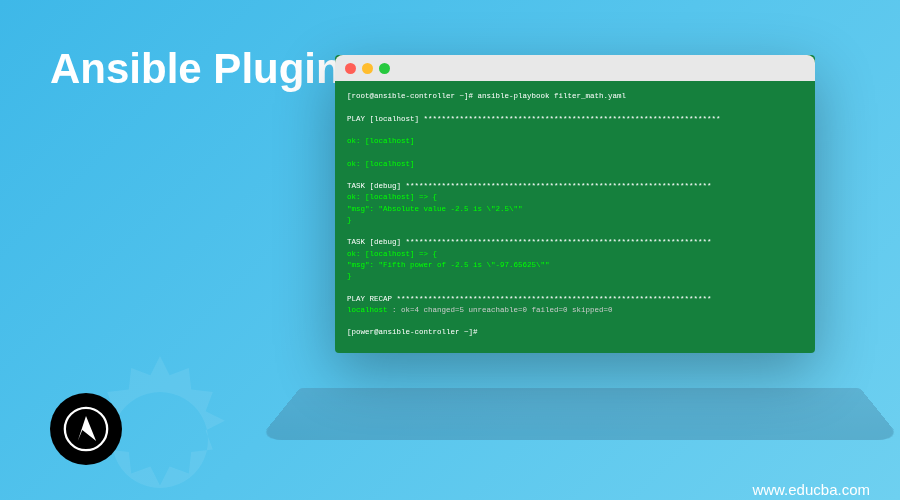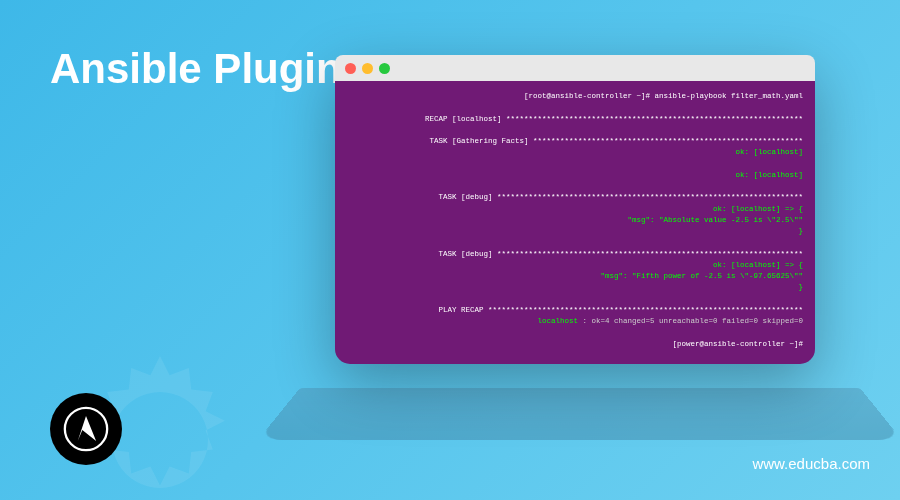--- a/index.html
+++ b/index.html
@@ -33,24 +33,23 @@
     }
     .terminal-wrap {
       position: absolute;
       top: 55px;
       right: 85px;
       width: 480px;
       perspective: 1000px;
     }
     .terminal {
       width: 100%;
-      background: #701a75;
-      border-radius: 15px;
+      background: #15803d;
+      border-radius: 4px;
       box-shadow: 0 20px 60px rgba(0,0,0,0.3);
-      text-align: right;
     }
     .titlebar {
       background: #e8e8e8;
       height: 26px;
       border-radius: 8px 8px 0 0;
       display: flex;
       align-items: center;
       padding-left: 10px;
       gap: 6px;
     }
@@ -95,21 +94,21 @@
       display: flex;
       align-items: center;
       justify-content: center;
     }
     .logo svg {
       width: 46px;
       height: 46px;
     }
     .website {
       position: absolute;
-      bottom: 28px;
+      bottom: 2px;
       right: 30px;
       color: white;
       font-size: 15px;
       font-weight: 500;
     }
   </style>
 </head>
 <body>
 
 <svg class="gear-bg" viewBox="0 0 100 100">
@@ -123,23 +122,22 @@
 <div class="terminal-wrap">
   <div class="terminal">
     <div class="titlebar">
       <div class="dot red"></div>
       <div class="dot yellow"></div>
       <div class="dot green"></div>
     </div>
     <div class="term-body">
       <div class="line white">[root@ansible-controller ~]# ansible-playbook filter_math.yaml</div>
       <div class="line">&nbsp;</div>
-      <div class="line white">RECAP [localhost] ******************************************************************</div>
+      <div class="line white">PLAY [localhost] ******************************************************************</div>
       <div class="line">&nbsp;</div>
-      <div class="line white">TASK [Gathering Facts] ************************************************************</div>
       <div class="line ok">ok: [localhost]</div>
       <div class="line">&nbsp;</div>
       <div class="line ok">ok: [localhost]</div>
       <div class="line">&nbsp;</div>
       <div class="line white">TASK [debug] ********************************************************************</div>
       <div class="line ok">ok: [localhost] =&gt; {</div>
       <div class="line ok">    "msg": "Absolute value -2.5 is \"2.5\""</div>
       <div class="line ok">}</div>
       <div class="line">&nbsp;</div>
       <div class="line white">TASK [debug] ********************************************************************</div>

